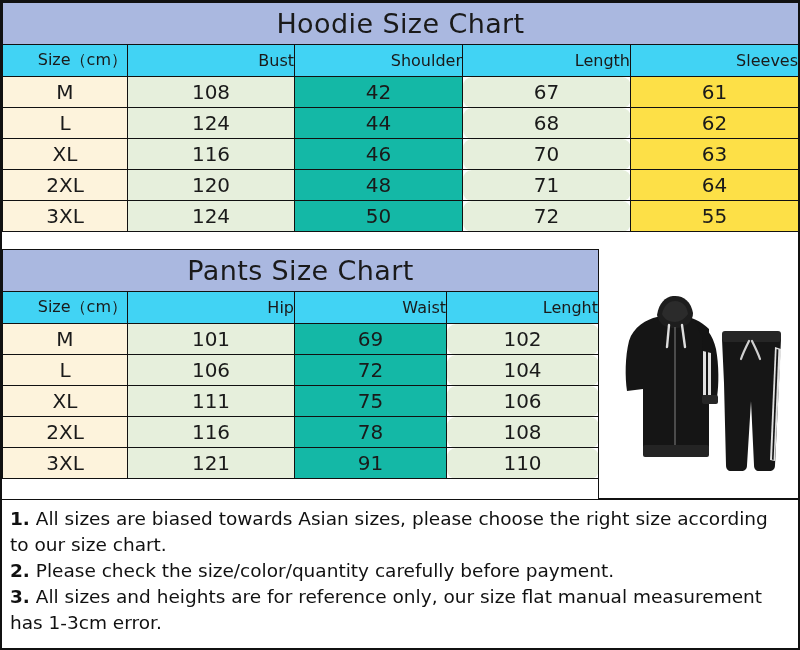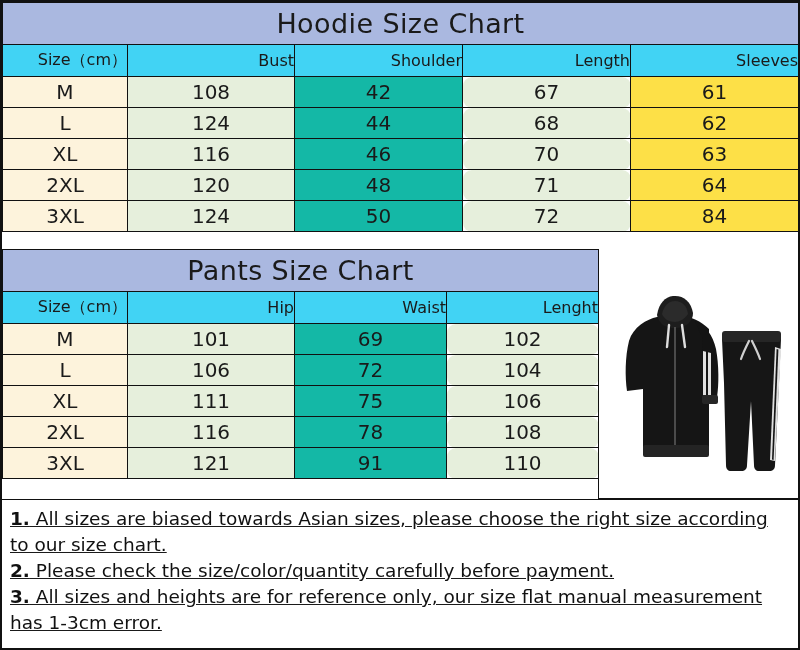--- a/index.html
+++ b/index.html
@@ -92,21 +92,20 @@
   
   .notes {
     position: absolute;
     left: 0;
     top: 497px;
     width: 796px;
     height: 149px;
     box-sizing: border-box;
     padding: 6px 8px 0 8px;
     border-top: 1px solid #111111;
-    text-decoration: underline;
   }
   .note-line {
     font-size: 18.5px;
     line-height: 26px;
     color: #111111;
   }
   .note-num {
     font-weight: bold;
   }
 </style>
@@ -162,21 +161,21 @@
           <td class="col-a">120</td>
           <td class="col-b">48</td>
           <td class="col-c">71</td>
           <td class="col-d">64</td>
         </tr>
         <tr>
           <td class="col-size">3XL</td>
           <td class="col-a">124</td>
           <td class="col-b">50</td>
           <td class="col-c">72</td>
-          <td class="col-d">84</td>
+          <td class="col-d">55</td>
         </tr>
       </tbody>
     </table>
   </div>
 
   <div class="pants-wrap">
     <table>
       <colgroup>
         <col style="width:125px">
         <col style="width:167px">

